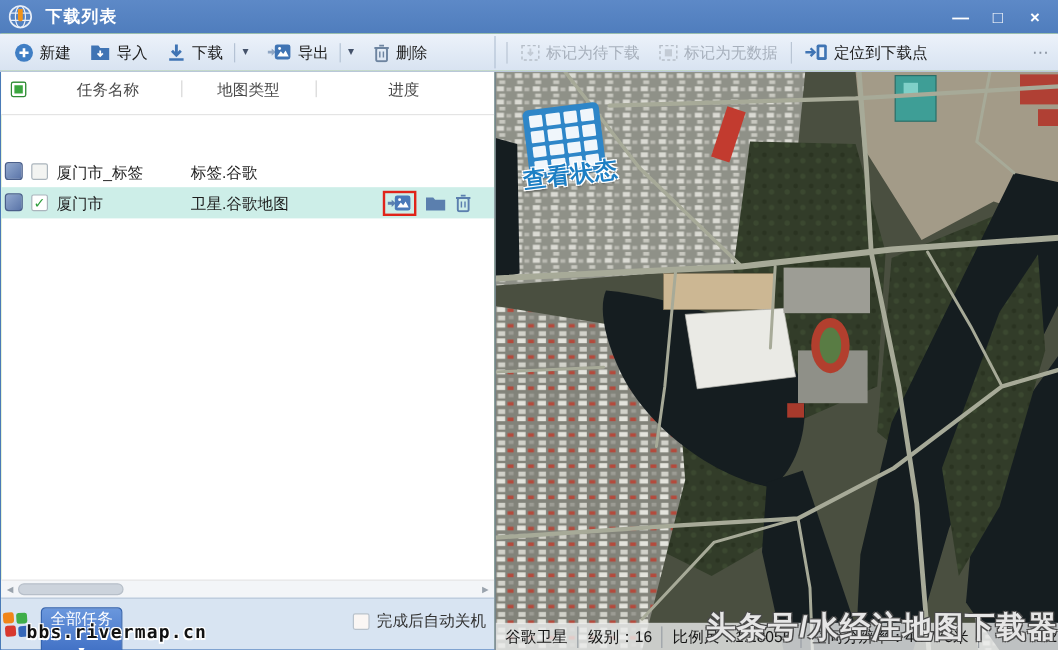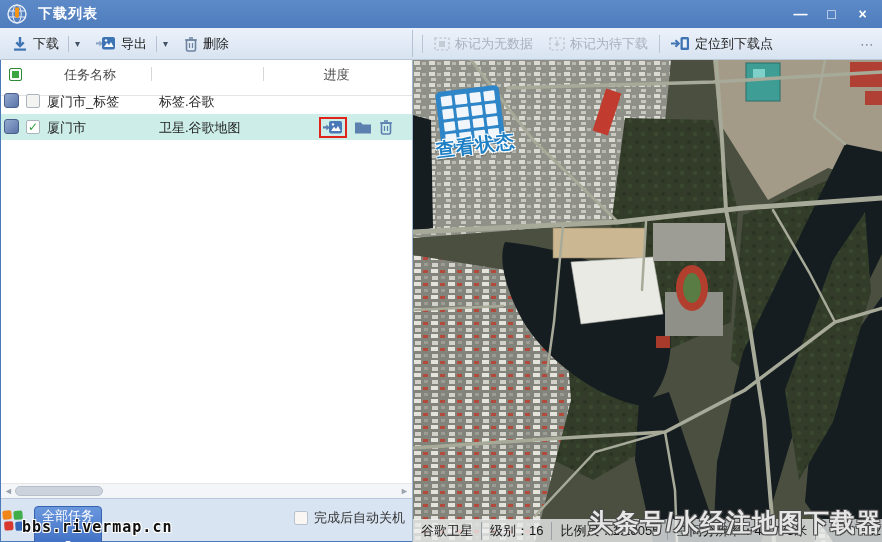--- a/index.html
+++ b/index.html
@@ -33,21 +33,21 @@
 
   
   .left-panel { position:absolute; left:1px; top:60px; width:411px; height:481px; background:#fff; }
   .thead { position:absolute; left:0; top:0; right:0; height:36px; background:#fff;
            border-bottom:1px solid #e4e4e4; font-size:13px; color:#4a4a4a; }
   .thead .hsel { position:absolute; left:8px; top:8px; }
   .hcol { position:absolute; top:6px; text-align:center; }
   .hc1 { left:30px; width:118px; } .hc2 { left:152px; width:108px; } .hc3 { left:264px; width:130px;padding-left:13px; }
   .hbar { position:absolute; top:7px; width:1px; height:14px; background:#d6d6d6; }
 
-  .trow { position:absolute; left:0; right:0; height:26px; font-size:13px; color:#1d1d1d; }
+  .trow { position:absolute; left:0; right:0; height:26px; font-size:13px; color:#1d1d1d;margin-top:42px; }
   .trow.selected { background:#cdeee8; }
   .sicon { position:absolute; left:3px; top:5px; width:15px; height:15px; border-radius:3px;
            background:linear-gradient(135deg,#93aacf,#5a74a8); border:1px solid #4a5f8a; }
   .cbx { position:absolute; left:25px; top:6px; width:14px; height:14px; background:#fff;
          border:1px solid #aab4bc; border-radius:2px; text-align:center; line-height:13px;
          font-size:12px; font-weight:bold; color:#2f9e3c; }
   .cbx.off { color:transparent; background:#f3f4f2; }
   .cell-name { position:absolute; left:46px; top:5px; }
   .cell-type { position:absolute; left:158px; top:5px; }
   .cell-prog { position:absolute; left:300px; top:5px; }
@@ -124,20 +124,34 @@
       <span class="wbtn">—</span>
       <span class="wbtn">□</span>
       <span class="wbtn">×</span>
     </div>
   </div>
 
   <div class="toolbar">
     <div class="tb-left">
       <div class="tbtn">
         <svg class="icon" width="16" height="16" viewBox="0 0 16 16">
+          <circle cx="8" cy="8" r="7.5" fill="#3f7ec4"></circle>
+            <path d="M8 4.2v7.6M4.2 8h7.6" stroke="#fff" stroke-width="2.2"></path>
+        </svg>
+        <span>新建</span>
+      </div>
+      <div class="tbtn">
+        <svg class="icon" width="17" height="15" viewBox="0 0 17 15">
+          <path d="M1 2h6l1.6 2H16v10H1z" fill="#3f74b4"></path>
+          <path d="M8.5 6v4.5M6.3 8.5l2.2 2.2 2.2-2.2" stroke="#fff" stroke-width="1.5" fill="none"></path>
+        </svg>
+        <span>导入</span>
+      </div>
+      <div class="tbtn">
+        <svg class="icon" width="16" height="16" viewBox="0 0 16 16">
           <path d="M8 1v8" stroke="#3f74b4" stroke-width="2.4"></path>
           <path d="M4.3 6.3 8 10l3.7-3.7" fill="none" stroke="#3f74b4" stroke-width="2.4"></path>
           <path d="M2 12.5h12v2.2H2z" fill="#3f74b4"></path>
         </svg>
         <span>下载</span>
         <span class="mini-sep"></span>
         <span class="dd">▾</span>
       </div>
       <div class="tbtn">
         <svg class="icon" width="20" height="15" viewBox="0 0 20 15">
@@ -158,50 +172,51 @@
         </svg>
         <span>删除</span>
       </div>
     </div>
     <div class="tb-divider"></div>
     <div class="tb-right">
       <span class="tsep"></span>
       <div class="tbtn disabled">
         <svg class="icon" width="16" height="14" viewBox="0 0 16 14">
           <rect x="1" y="1" width="14" height="12" fill="none" stroke="#b6bec8" stroke-width="1.2" stroke-dasharray="2.5 2"></rect>
-          <rect x="5" y="4" width="6" height="6" fill="#c3cbd5"></rect>
-        </svg>
-        <span>标记为无数据</span>
+          <path d="M8 3.5v5M5.8 6.5 8 8.7l2.2-2.2" stroke="#c3cbd5" stroke-width="1.6" fill="none"></path>
+        </svg>
+        <span>标记为待下载</span>
       </div>
       <div class="tbtn disabled">
         <svg class="icon" width="16" height="14" viewBox="0 0 16 14">
           <rect x="1" y="1" width="14" height="12" fill="none" stroke="#b6bec8" stroke-width="1.2" stroke-dasharray="2.5 2"></rect>
-          <path d="M8 3.5v5M5.8 6.5 8 8.7l2.2-2.2" stroke="#c3cbd5" stroke-width="1.6" fill="none"></path>
-        </svg>
-        <span>标记为待下载</span>
+          <rect x="5" y="4" width="6" height="6" fill="#c3cbd5"></rect>
+        </svg>
+        <span>标记为无数据</span>
       </div>
       <span class="tsep"></span>
       <div class="tbtn">
         <svg class="icon" width="19" height="15" viewBox="0 0 19 15">
           <path d="M0 7.5h7" stroke="#3f74b4" stroke-width="2"></path>
           <path d="M4.5 4.2 7.8 7.5 4.5 10.8" fill="none" stroke="#3f74b4" stroke-width="2"></path>
           <rect x="9.5" y="1" width="8.5" height="13" rx="1.5" fill="#3f74b4"></rect>
           <rect x="11.8" y="3.4" width="4" height="8.2" fill="#fff" opacity=".9"></rect>
         </svg>
         <span>定位到下载点</span>
       </div>
     </div>
     <div class="tb-more">⋯</div>
   </div>
 
   <div class="left-panel">
     <div class="thead">
       <span class="hsel" style="display:inline-block;width:13px;height:13px;background:#3aa63f;border:1px solid #2f8a35;box-shadow:inset 0 0 0 2px #fff;border-radius:2px;"></span>
       <span class="hcol hc1">任务名称</span>
       <span class="hbar" style="left:150px"></span>
+      <span class="hcol hc2">地图类型</span>
       <span class="hbar" style="left:262px"></span>
       <span class="hcol hc3">进度</span>
     </div>
 
     <div class="trow" style="top:28px">
       <span class="sicon"></span>
       <span class="cbx off"></span>
       <span class="cell-name">厦门市_标签</span>
       <span class="cell-type">标签.谷歌</span>
       <span class="cell-prog"></span>

